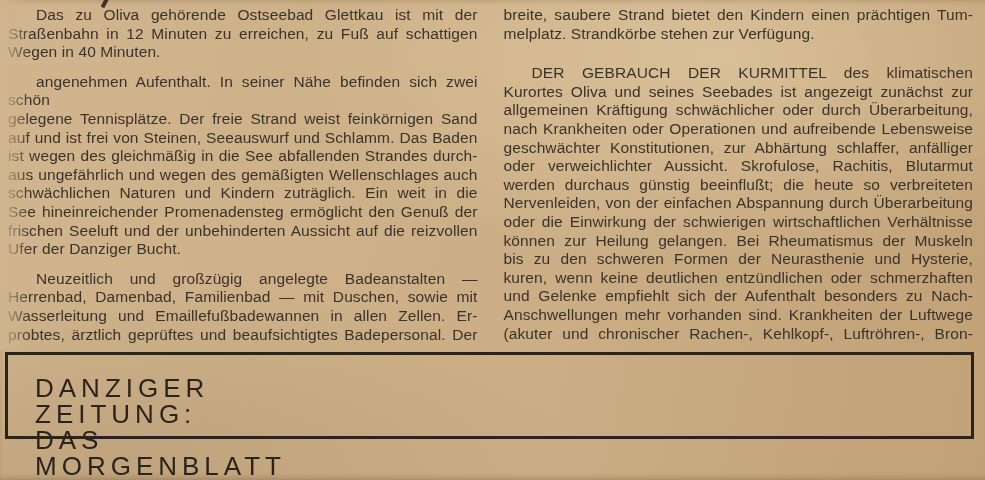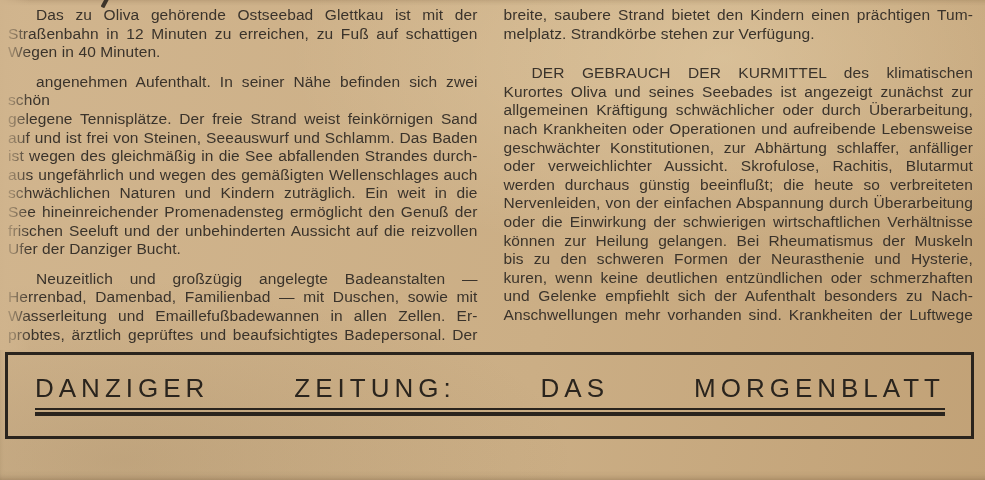--- a/index.html
+++ b/index.html
@@ -29,20 +29,21 @@
 
   .banner{
     position:absolute;left:5px;top:352px;width:969px;height:87px;
     box-sizing:border-box;border:3px solid var(--banner_ink,#2a241d);
   }
   .banner-inner{margin:20px 26px 0 27px;}
   .banner-title{
     display:flex;justify-content:space-between;align-items:baseline;
     font-size:26px;line-height:26px;letter-spacing:5px;white-space:nowrap;
     color:var(--banner_ink,#2a241d);
+    flex-direction:column;
   }
   .rule-thin{height:2px;background:var(--banner_ink,#2a241d);margin-top:7px;}
   .rule-thick{height:4px;background:var(--banner_ink,#2a241d);margin-top:2px;}
 
   .page-number{position:absolute;right:10px;top:451px;font-size:15px;color:#544a3a;}
 
   .edge-fade{
     position:absolute;left:0;top:0;width:30px;height:350px;pointer-events:none;
     background:linear-gradient(to right, rgba(208,180,141,.95), rgba(208,180,141,.55) 50%, rgba(208,180,141,0));
   }
@@ -115,20 +116,21 @@
             <div class="line">geschwächter Konstitutionen, zur Abhärtung schlaffer, anfälliger</div>
             <div class="line">oder verweichlichter Aussicht.  Skrofulose, Rachitis, Blutarmut</div>
             <div class="line">werden durchaus günstig beeinflußt; die heute so verbreiteten</div>
             <div class="line">Nervenleiden, von der einfachen Abspannung durch Überarbeitung</div>
             <div class="line">oder die Einwirkung der schwierigen wirtschaftlichen Verhältnisse</div>
             <div class="line">können zur Heilung gelangen.  Bei Rheumatismus der Muskeln</div>
             <div class="line">bis zu den schweren Formen der Neurasthenie und Hysterie,</div>
             <div class="line">kuren, wenn keine deutlichen entzündlichen oder schmerzhaften</div>
             <div class="line">und Gelenke empfiehlt sich der Aufenthalt besonders zu Nach-</div>
             <div class="line">Anschwellungen mehr vorhanden sind.  Krankheiten der Luftwege</div>
+            <div class="line">(akuter und chronischer Rachen-, Kehlkopf-, Luftröhren-, Bron-</div>
           </div>
 
       </div>
     </div>
 
   </div>
 
   <div class="edge-fade"></div>
 
   <div class="banner">

